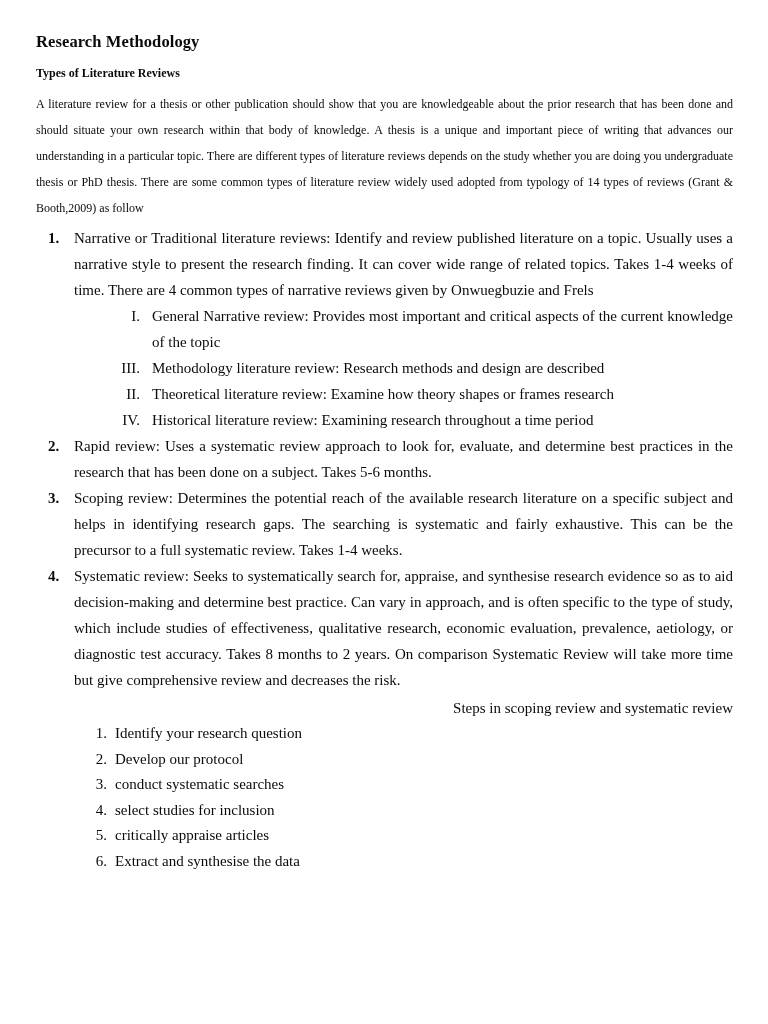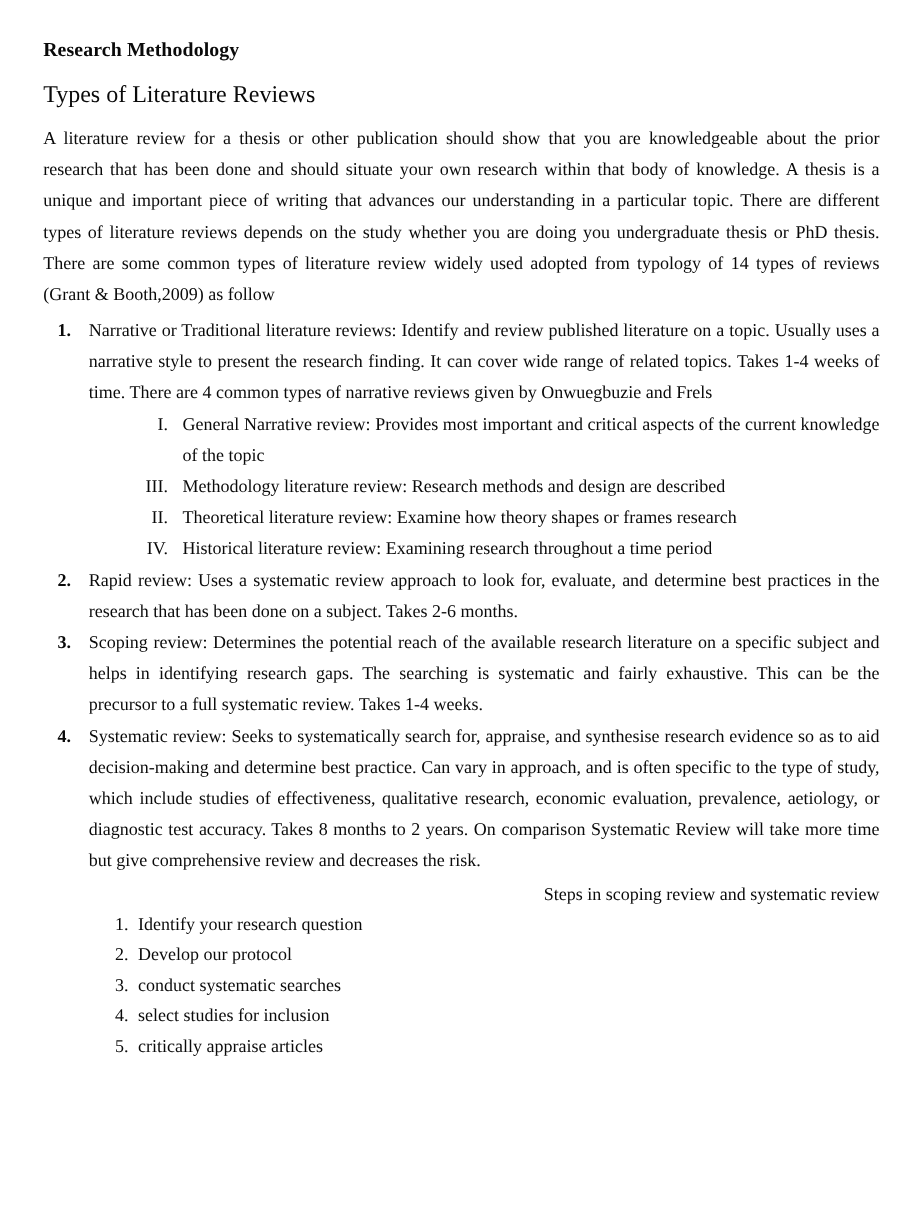--- a/index.html
+++ b/index.html
@@ -27,29 +27,29 @@
 
   
   .doc-title {
     font-size: 16.5px;
     font-weight: bold;
     line-height: 1.45;
     margin: 0 0 11px 0;
     letter-spacing: 0.1px;
   }
   .doc-subtitle {
-    font-size: 20px;
-    font-weight: normal;
+    font-size: 12px;
+    font-weight: bold;
     line-height: 1.45;
     margin: 0 0 9px 0;
   }
 
   
   .para {
-    font-size: 15px;
+    font-size: 12px;
     line-height: 26px;
     text-align: justify;
     text-justify: inter-word;
     margin: 0;
     hyphens: none;
   }
 
   .para-tight {
     font-size: 15px;
     line-height: 26px;
@@ -168,21 +168,21 @@
     <li>
       <span class="marker">II.</span><span class="lead">Theoretical literature review:</span><span> Examine how theory shapes or frames research</span>
     </li>
     <li>
       <span class="marker">IV.</span><span class="lead">Historical literature review:</span><span> Examining research throughout a time period</span>
     </li>
   </ol>
 
   <ol class="lvl1">
     <li>
-      <span class="marker">2.</span><span class="lead">Rapid review:</span><span> Uses a systematic review approach to look for, evaluate, and determine best practices in the research that has been done on a subject. Takes 2-6 months.</span>
+      <span class="marker">2.</span><span class="lead">Rapid review:</span><span> Uses a systematic review approach to look for, evaluate, and determine best practices in the research that has been done on a subject. Takes 5-6 months.</span>
     </li>
     <li>
       <span class="marker">3.</span><span class="lead">Scoping review:</span><span> Determines the potential reach of the available research literature on a specific subject and helps in identifying research gaps. The searching is systematic and fairly exhaustive. This can be the precursor to a full systematic review. Takes 1-4 weeks.</span>
     </li>
     <li>
       <span class="marker">4.</span><span class="lead">Systematic review:</span><span> Seeks to systematically search for, appraise, and synthesise research evidence so as to aid decision-making and determine best practice. Can vary in approach, and is often specific to the type of study, which include studies of effectiveness, qualitative research, economic evaluation, prevalence, aetiology, or diagnostic test accuracy. Takes 8 months to 2 years. On comparison Systematic Review will take more time but give comprehensive review and decreases the risk.</span>
     </li>
   </ol>
 
 

